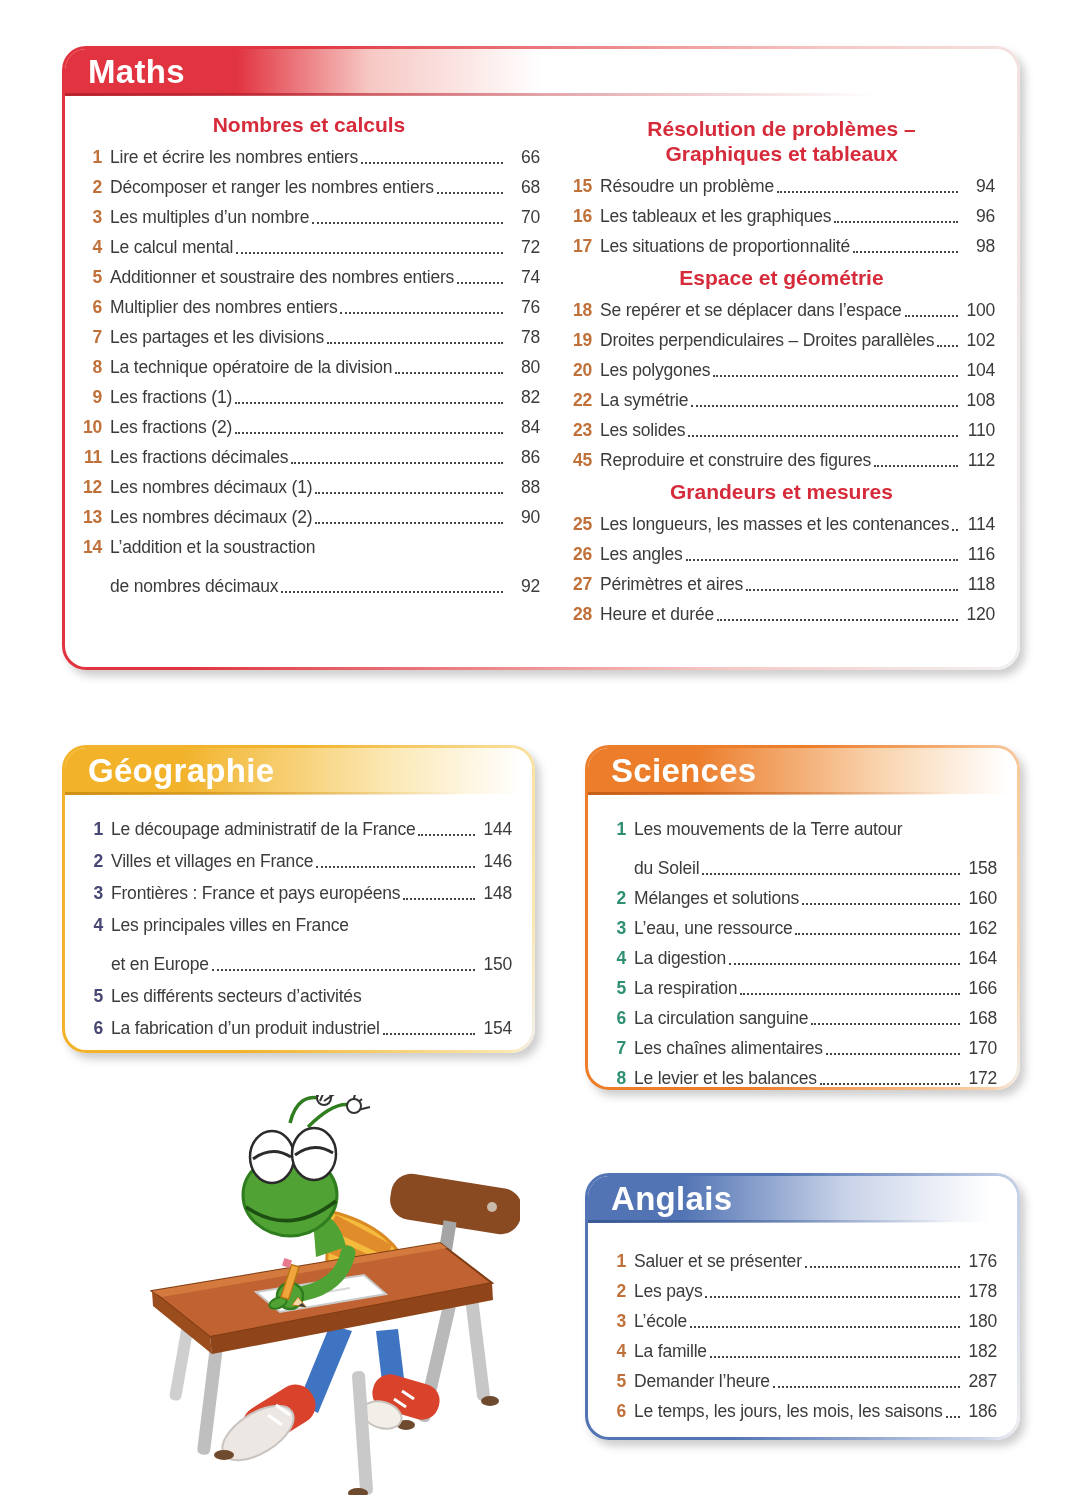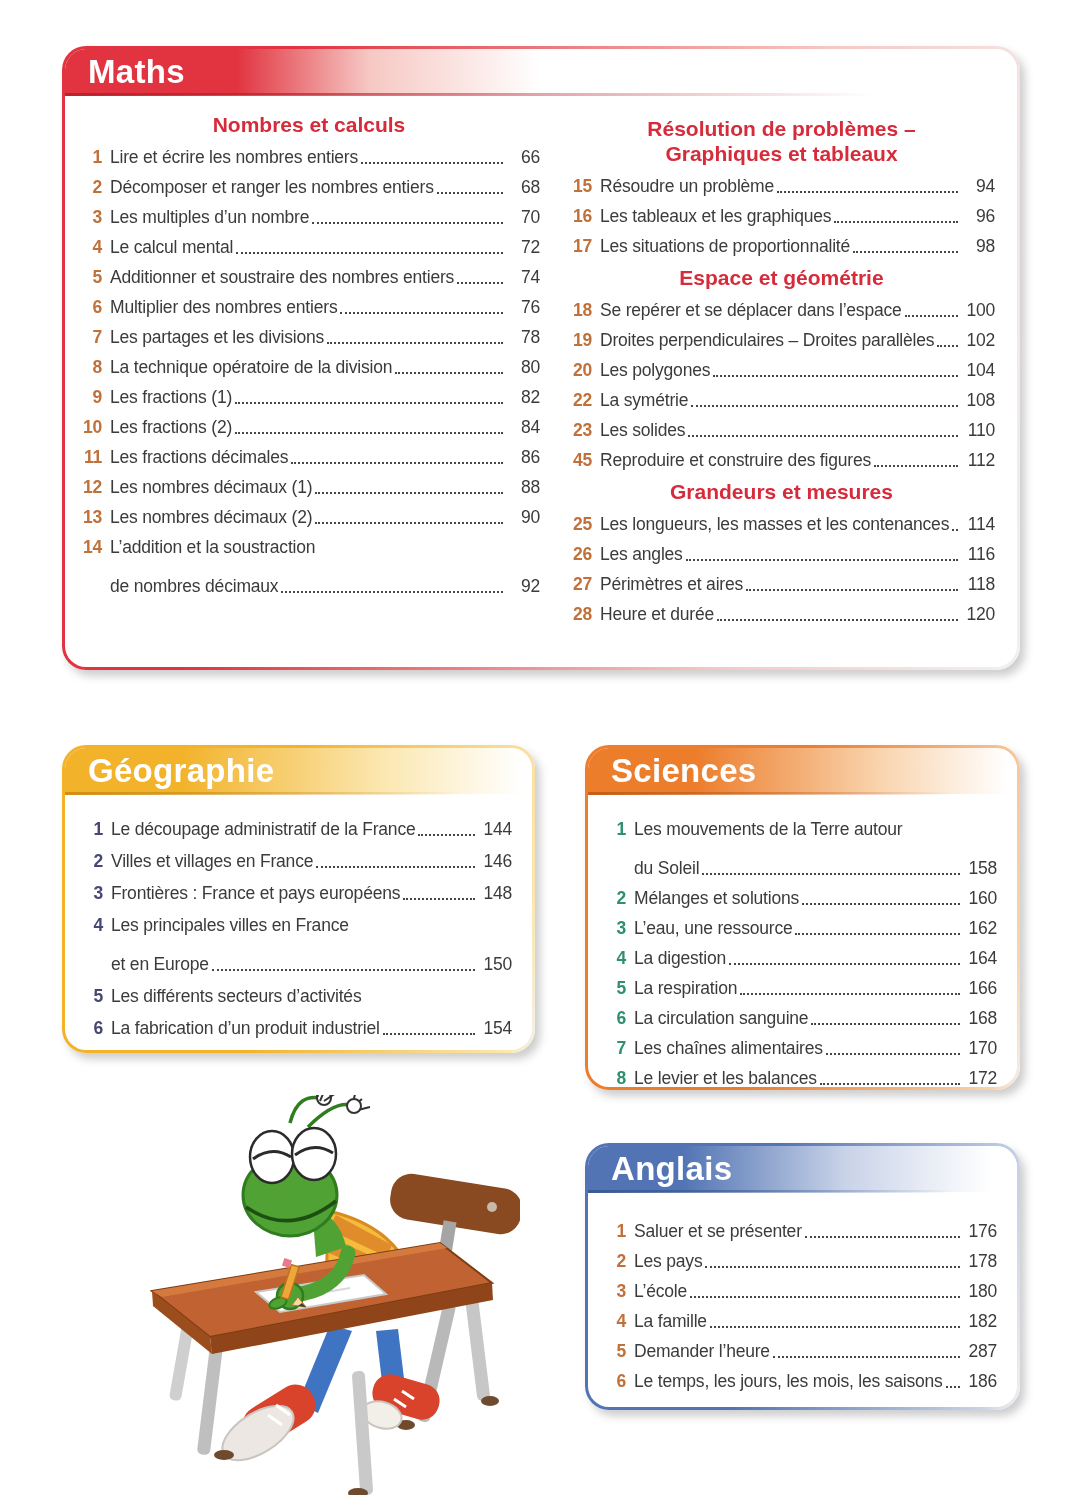--- a/index.html
+++ b/index.html
@@ -598,21 +598,21 @@
                 <span class="leader r1-end"></span>
                 <span class="page-num r1-end">172</span>
               </div>
 
             </div>
           </div>
       </div>
     </div>
   </div>
 
-  <div class="card ang" style="left: 585px; top: 1143px; width: 435px; height: 267px; --fade-start: 22%; --fade-mid: 60%; --fade-end: 94%; --bfade1: 40%; --bfade2: 92%; --accent: #5274b4; --accent-dark: #3a5a96; --fade-tint: #c9d3e8; --number: #c0713a;">
+  <div class="card ang" style="left: 585px; top: 1173px; width: 435px; height: 267px; --fade-start: 22%; --fade-mid: 60%; --fade-end: 94%; --bfade1: 40%; --bfade2: 92%; --accent: #5274b4; --accent-dark: #3a5a96; --fade-tint: #c9d3e8; --number: #c0713a;">
     <div class="card-inner">
       <div class="card-header">
         <span class="card-title">Anglais</span>
       </div>
       <div class="card-body list-body">
         <div>
 
             <div class="item">
               <div class="row">
                 <span class="num">1</span>

